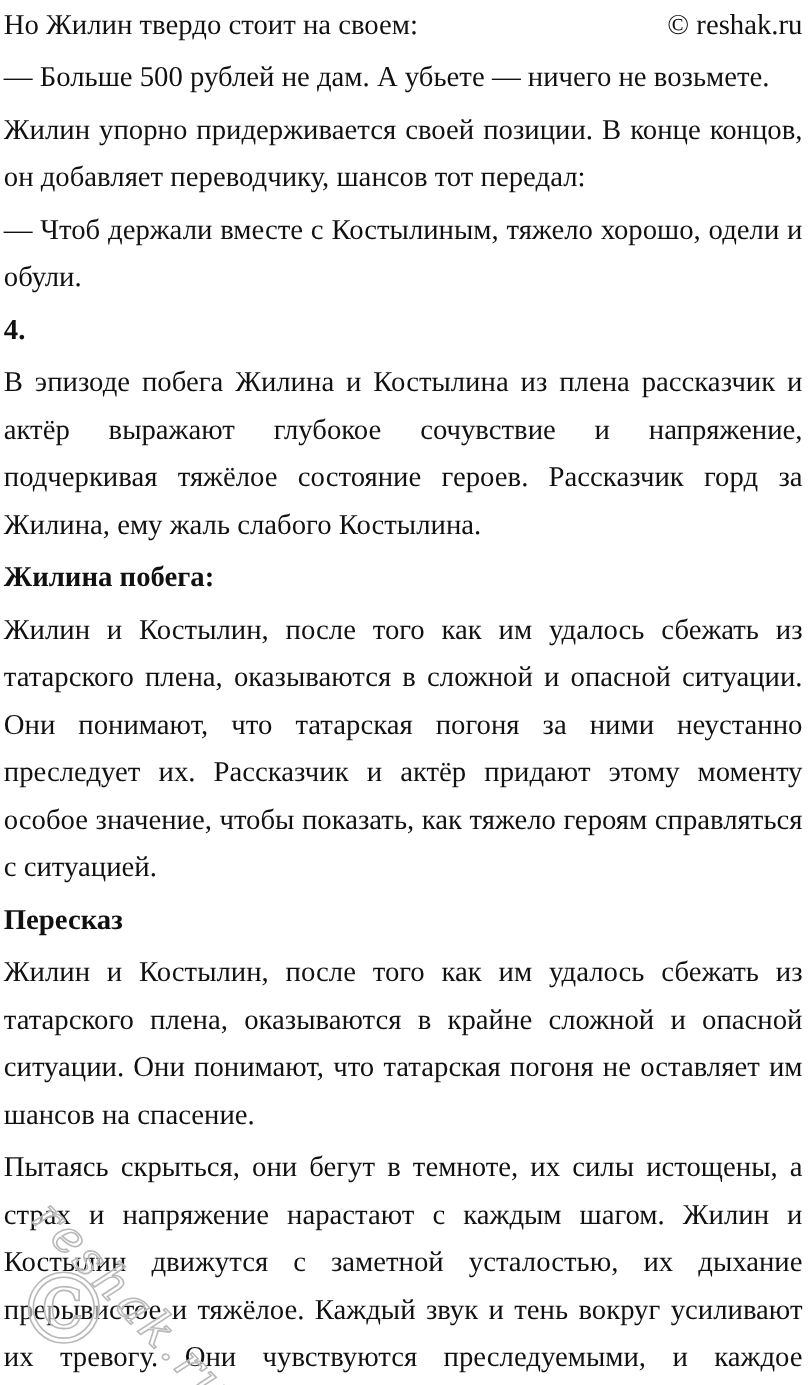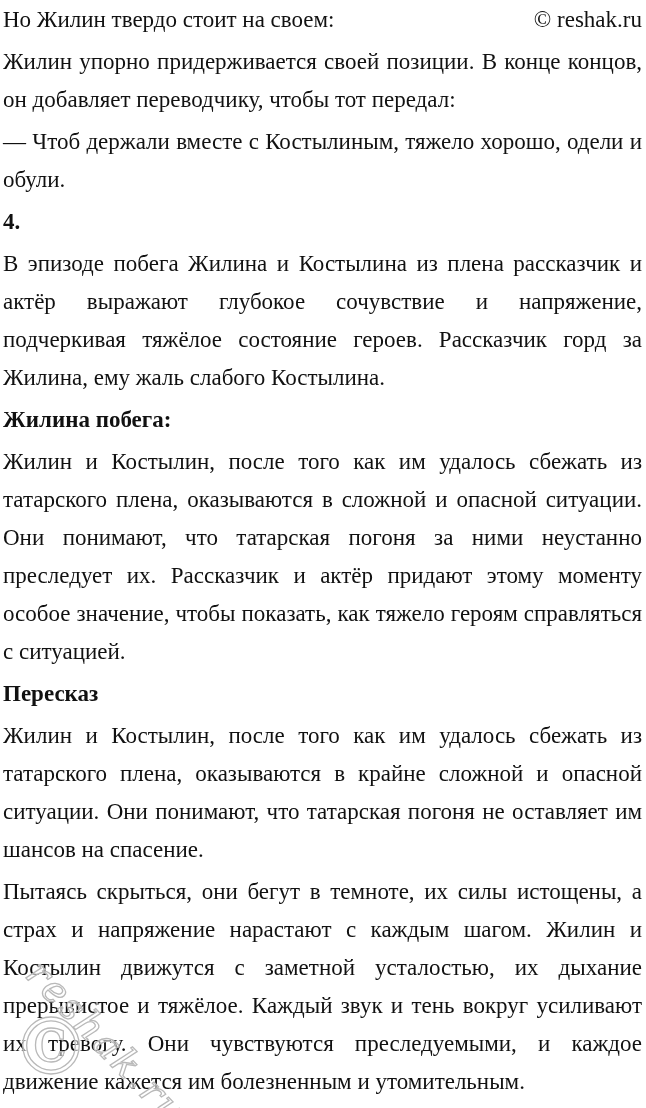--- a/index.html
+++ b/index.html
@@ -58,22 +58,23 @@
 </head>
 <body>
 
 <div class="page">
 
   <p class="para">
     <span class="copyright">© reshak.ru</span>
     <span>Но Жилин твердо стоит на своем:</span>
   </p>
 
+  <p class="para">— Больше 500 рублей не дам. А убьете — ничего не возьмете.</p>
 
-  <p class="para">Жилин упорно придерживается своей позиции. В конце концов, он добавляет переводчику, чтобы тот передал:</p>
+  <p class="para">Жилин упорно придерживается своей позиции. В конце концов, он добавляет переводчику, шансов тот передал:</p>
 
   <p class="para">— Чтоб держали вместе с Костылиным, тяжело хорошо, одели и обули.</p>
 
 
   <p class="para h-bold">4.</p>
 
   <p class="para">В эпизоде побега Жилина и Костылина из плена рассказчик и актёр выражают глубокое сочувствие и напряжение, подчеркивая тяжёлое состояние героев. Рассказчик горд за Жилина, ему жаль слабого Костылина.</p>
 
   <p class="para h-bold">Жилина побега:</p>
 

